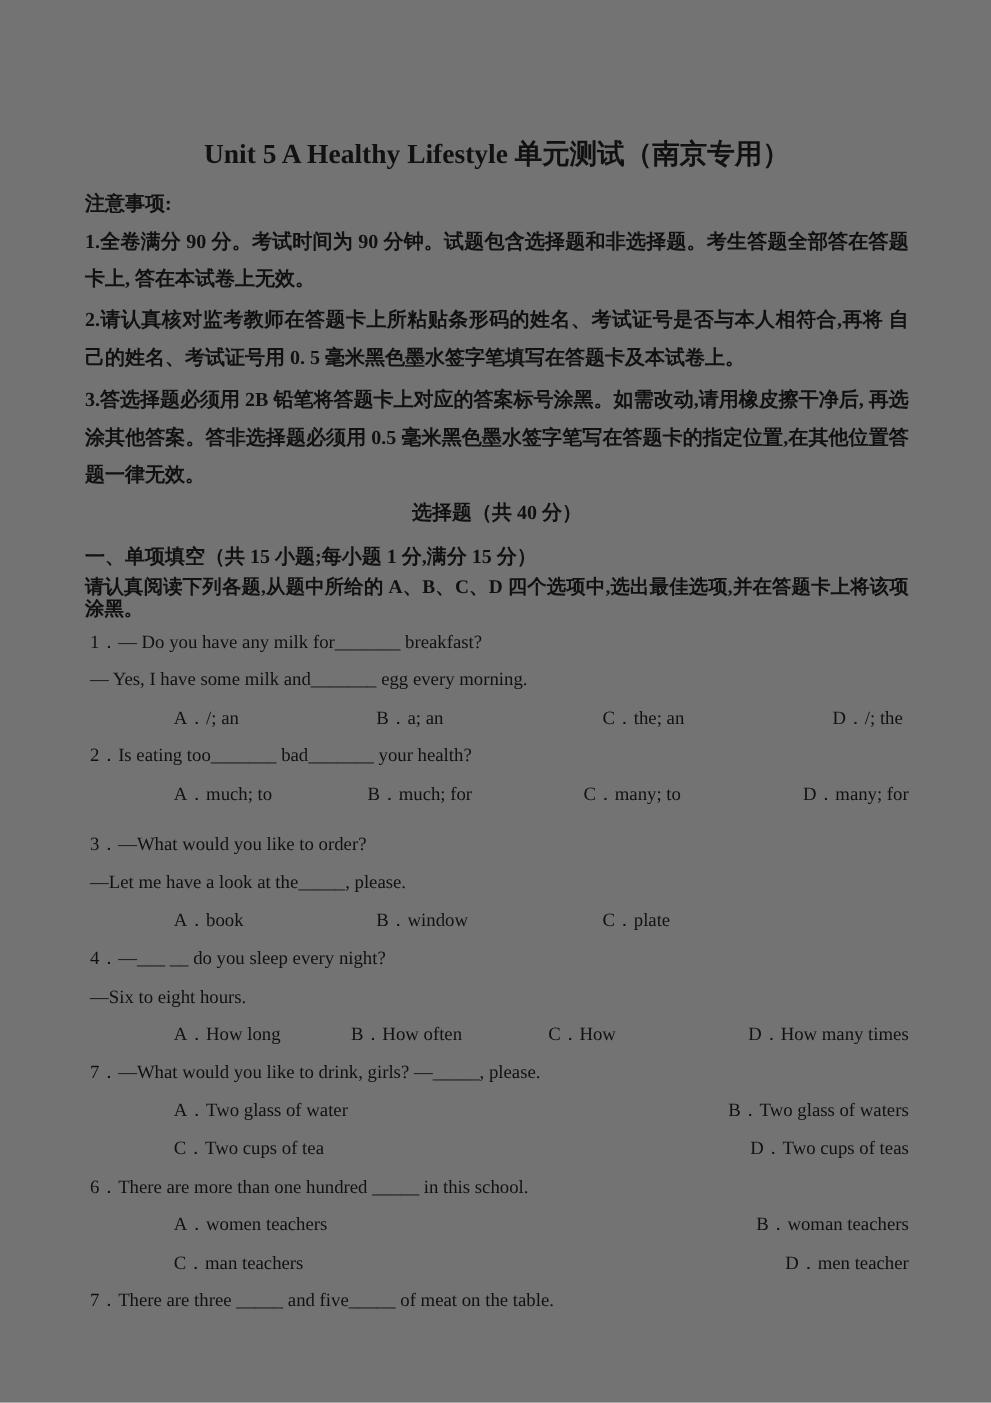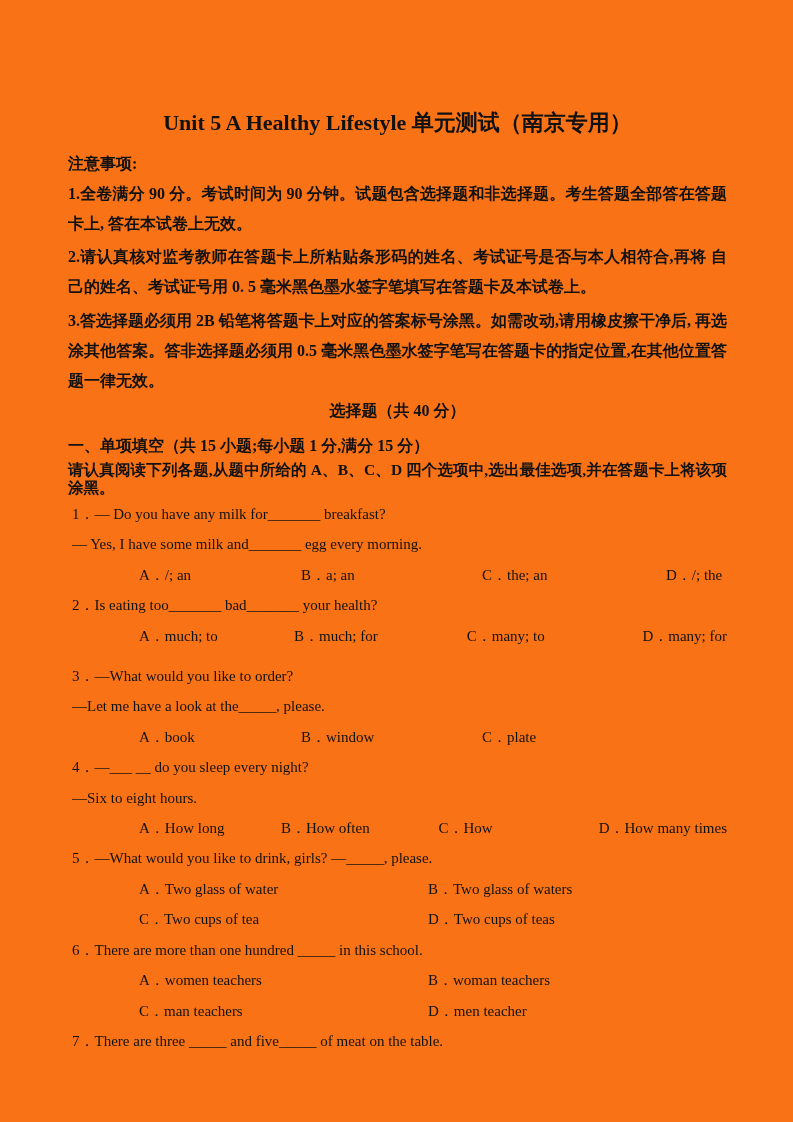--- a/index.html
+++ b/index.html
@@ -12,21 +12,21 @@
     height: 1122px;
     overflow: hidden;
     color: #111111;
     font-family: "Liberation Serif", "DejaVu Serif", serif;
   }
   .page {
     box-sizing: border-box;
     width: 793px;
     height: 1122px;
     padding: 108px 66px 0 68px;
-    background: #f97316;
+    background: #737373;
   }
   .title {
     text-align: center;
     font-size: 22px;
     font-weight: bold;
     line-height: 30px;
     white-space: nowrap;
   }
   .notice-heading {
     margin-top: 11px;
@@ -76,21 +76,21 @@
     display: flex;
     line-height: 30.4px;
     padding-left: 27px;
   }
   .opt { white-space: nowrap; margin-left: 44px; }
   .cols4 .opt:nth-child(1) { width: 118px; }
   .cols4 .opt:nth-child(2) { width: 137px; }
   .cols4 .opt:nth-child(3) { width: 140px; }
   .cols4 .opt:nth-child(4) { flex: 1; }
   .cols2 .opt:nth-child(1) { width: 245px; }
-  .cols2 .opt:nth-child(2) { flex: 1; }
+  .cols2 .opt:nth-child(2) { flex: 1; text-align: right; }
 </style>
 </head>
 <body>
 
 <div class="page">
 
   <div class="title">Unit 5 A Healthy Lifestyle 单元测试（南京专用）</div>
 
   <div class="notice-heading">注意事项:</div>
 
@@ -142,21 +142,21 @@
       <div class="q-line">—Six to eight hours.</div>
       <div class="opt-row cols4">
         <span class="opt">A．How long</span>
         <span class="opt">B．How often</span>
         <span class="opt">C．How</span>
         <span class="opt">D．How many times</span>
       </div>
     </div>
 
     <div class="question">
-      <div class="q-line">5．—What would you like to drink, girls? —_____, please.</div>
+      <div class="q-line">7．—What would you like to drink, girls? —_____, please.</div>
       <div class="opt-row cols2">
         <span class="opt">A．Two glass of water</span>
         <span class="opt">B．Two glass of waters</span>
       </div>
       <div class="opt-row cols2">
         <span class="opt">C．Two cups of tea</span>
         <span class="opt">D．Two cups of teas</span>
       </div>
     </div>
 

